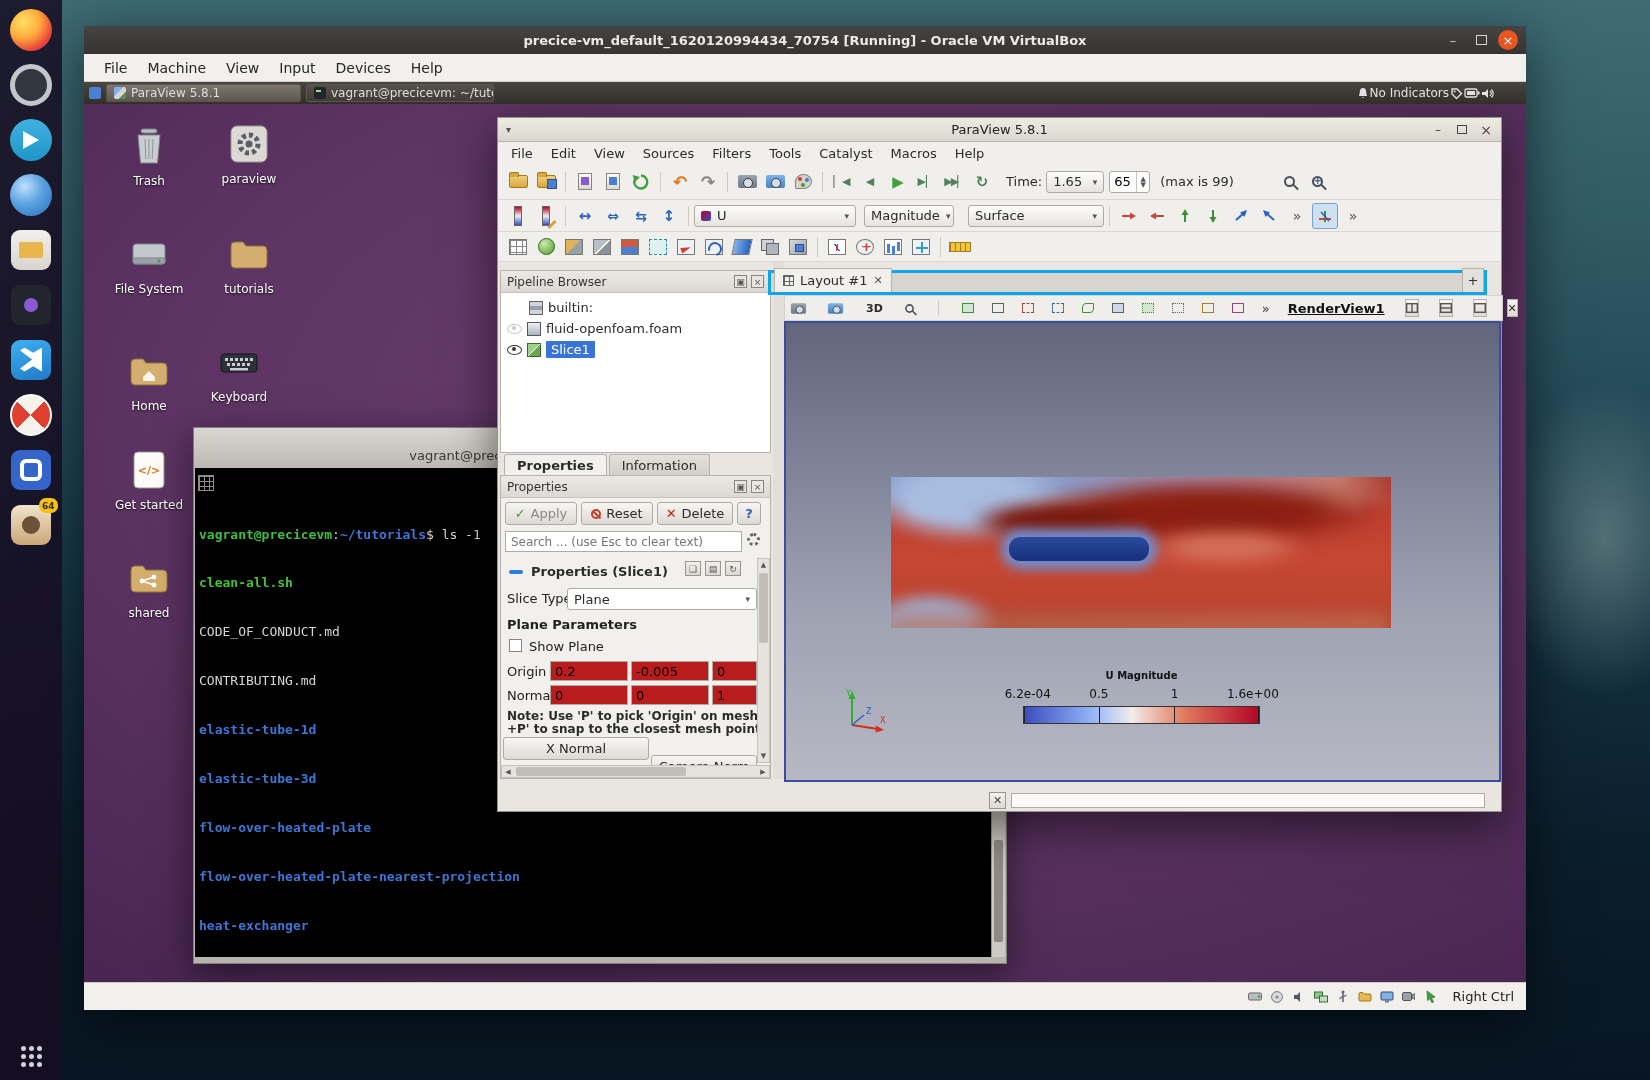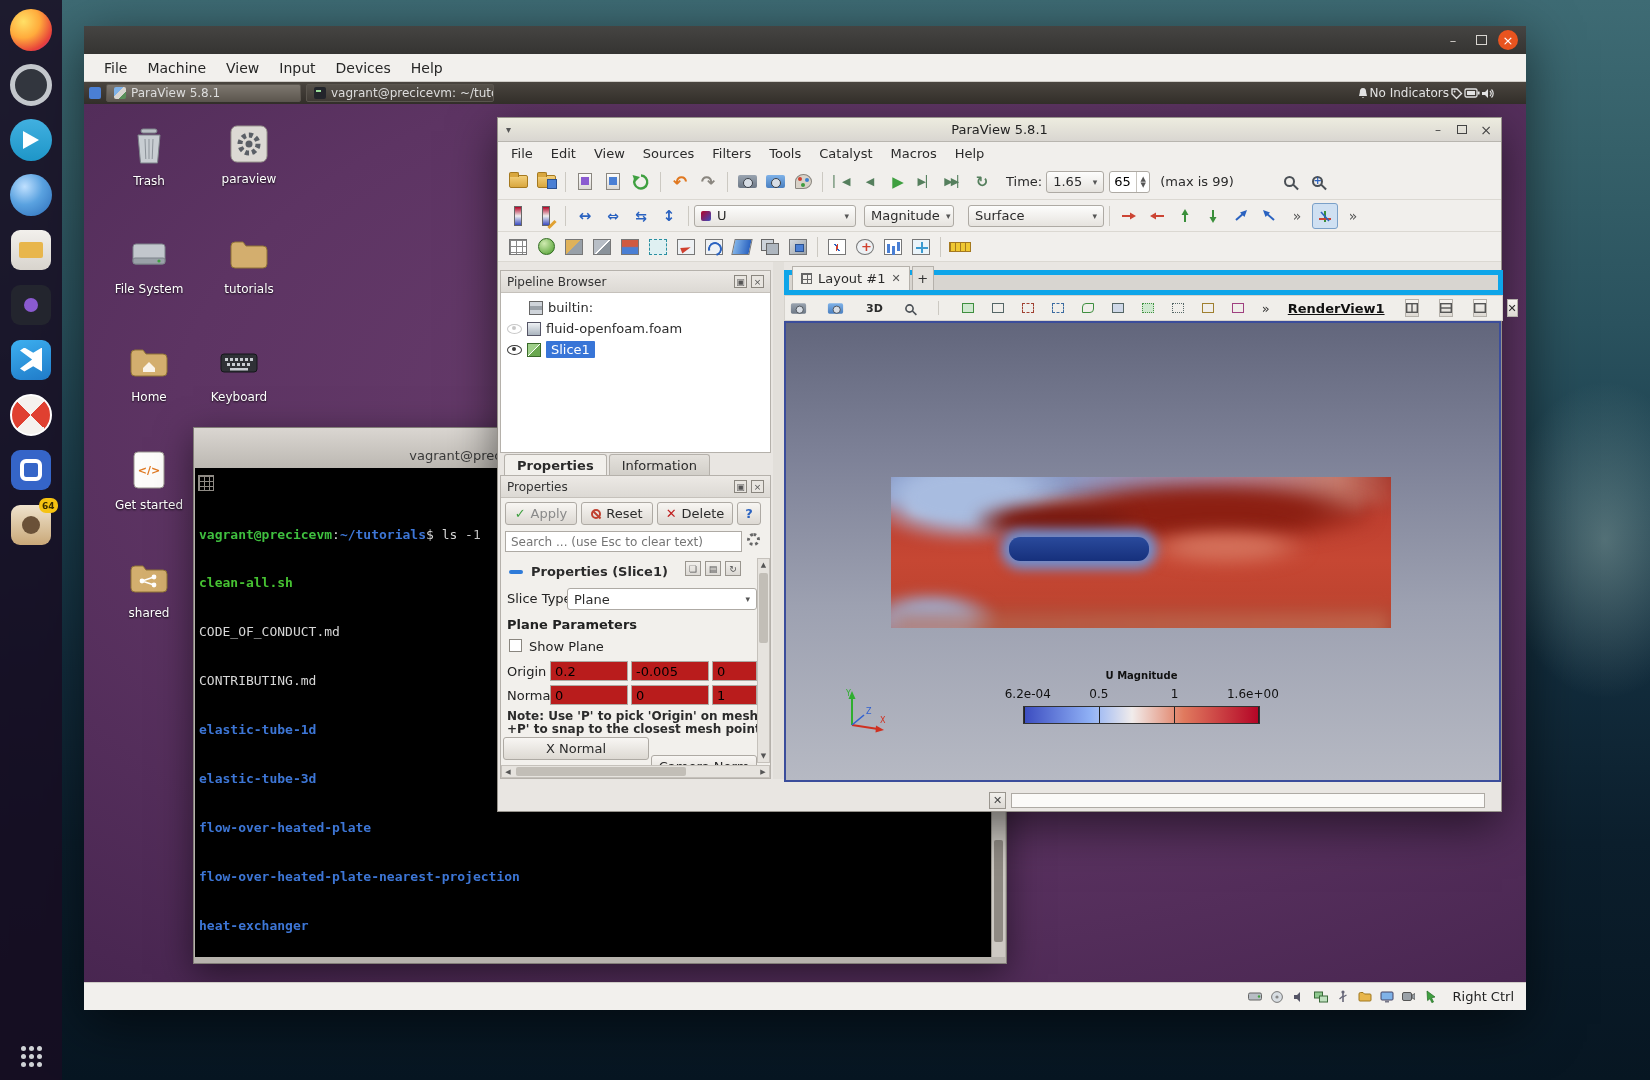--- a/index.html
+++ b/index.html
@@ -203,21 +203,21 @@
 .bold{font-weight:bold;}
 .chkbox{width:13px;height:13px;border:1px solid #8a867f;background:#fff;display:inline-block;}
 .vscroll{position:absolute;width:13px;background:#e6e3de;border:1px solid #c5c1bb;}
 .vthumb{position:absolute;left:1px;right:1px;background:#c2beb7;border-radius:2px;}
 .varrow{position:absolute;left:0;right:0;height:12px;display:flex;align-items:center;justify-content:center;font-size:7px;color:#555;}
 .hscroll{position:absolute;height:13px;background:#e6e3de;border:1px solid #c5c1bb;display:flex;align-items:center;}
 .hthumb{position:absolute;top:1px;bottom:1px;background:#c2beb7;border-radius:2px;}
 .harrow{width:12px;font-size:7px;color:#555;display:flex;align-items:center;justify-content:center;}
 .splitter{position:absolute;left:275px;top:0;width:11px;height:517px;background:#e2dfda;}
 
-.lt-bar{position:absolute;left:286px;top:8px;width:719px;height:25px;background:#d8d5d0;border:5px solid #0ea5e9;display:flex;align-items:flex-end;padding-left:3px;gap:2px;}
+.lt-bar{position:absolute;left:270px;top:8px;width:719px;height:25px;background:#d8d5d0;border:3px solid #0ea5e9;display:flex;align-items:flex-end;padding-left:3px;gap:2px;justify-content:space-between;}
 .lt-tab{height:24px;background:#f2f0ec;border:1px solid #b5b1ab;border-bottom:none;display:flex;align-items:center;gap:6px;padding:0 8px;font-size:13px;}
 .lt-grid{width:11px;height:11px;border:1px solid #666;background-image:linear-gradient(#666 1px,transparent 1px),linear-gradient(90deg,#666 1px,transparent 1px);background-size:5px 5px;}
 .lt-x{font-size:11px;color:#555;}
 .lt-plus{width:22px;height:24px;border:1px solid #b5b1ab;border-bottom:none;background:#e4e1dc;display:flex;align-items:center;justify-content:center;font-size:13px;color:#333;}
 .vt-bar{position:absolute;left:286px;top:33px;width:719px;height:26px;background:#ecead6;background:#f0eeea;border:1px solid #d5d2cc;display:flex;align-items:center;padding:0 4px;gap:18px;font-size:11px;}
 .vtb{width:19px;height:19px;border-radius:2px;display:flex;align-items:center;justify-content:center;}
 .vtb-sq{width:12px;height:10px;border:1.4px solid #566;display:block;}
 .vtb-sq.green{border-color:#3f8f3f;background:#cfe8cf;}
 .vtb-sq.dash{border-style:dashed;border-color:#a04030;}
 .rv-label{font-weight:bold;text-decoration:underline;font-size:13px;color:#111;}
@@ -287,20 +287,21 @@
       </div>
     <div class="dock-item">
       <span class="dk-square dk-badged"></span>
       <span class="dock-badge">64</span>
     </div>
     <div class="show-apps"></div>
   </div>
 
   <div class="vbox">
     <div class="vbox-titlebar">
+      <div class="vbox-title">precice-vm_default_1620120994434_70754 [Running] - Oracle VM VirtualBox</div>
       <div class="vbox-ctrls">
         <div class="vb-btn g-min"></div>
         <div class="vb-btn g-restore"></div>
         <div class="vb-close"></div>
       </div>
     </div>
     <div class="vbox-menubar">
       <span class="vbox-menu-item">File</span>
       <span class="vbox-menu-item">Machine</span>
       <span class="vbox-menu-item">View</span>
@@ -375,21 +376,21 @@
         <span class="dicon-label">File System</span>
       </div>
       <div class="dicon" style="left:122px;top:150px;">
         <span class="dicon-img">
             <svg width="42" height="36">
               <path d="M3 10 Q3 6 7 6 L15 6 L18 10 L35 10 Q39 10 39 14 L39 28 Q39 32 35 32 L7 32 Q3 32 3 28 Z" fill="#d3ae6e" stroke="#8f7336"></path>
             </svg>
           </span>
         <span class="dicon-label">tutorials</span>
       </div>
-      <div class="dicon" style="left:22px;top:258px;">
+      <div class="dicon" style="left:22px;top:267px;">
         <span class="dicon-img">
             <svg width="42" height="36">
               <path d="M3 10 Q3 6 7 6 L15 6 L18 10 L35 10 Q39 10 39 14 L39 28 Q39 32 35 32 L7 32 Q3 32 3 28 Z" fill="#d3ae6e" stroke="#8f7336"></path>
               <path d="M15 24 L21 18 L27 24 L27 28 L15 28 Z" fill="#fff" opacity=".85"></path>
             </svg>
           </span>
         <span class="dicon-label">Home</span>
       </div>
       <div class="dicon" style="left:112px;top:258px;">
         <span class="dicon-img">

